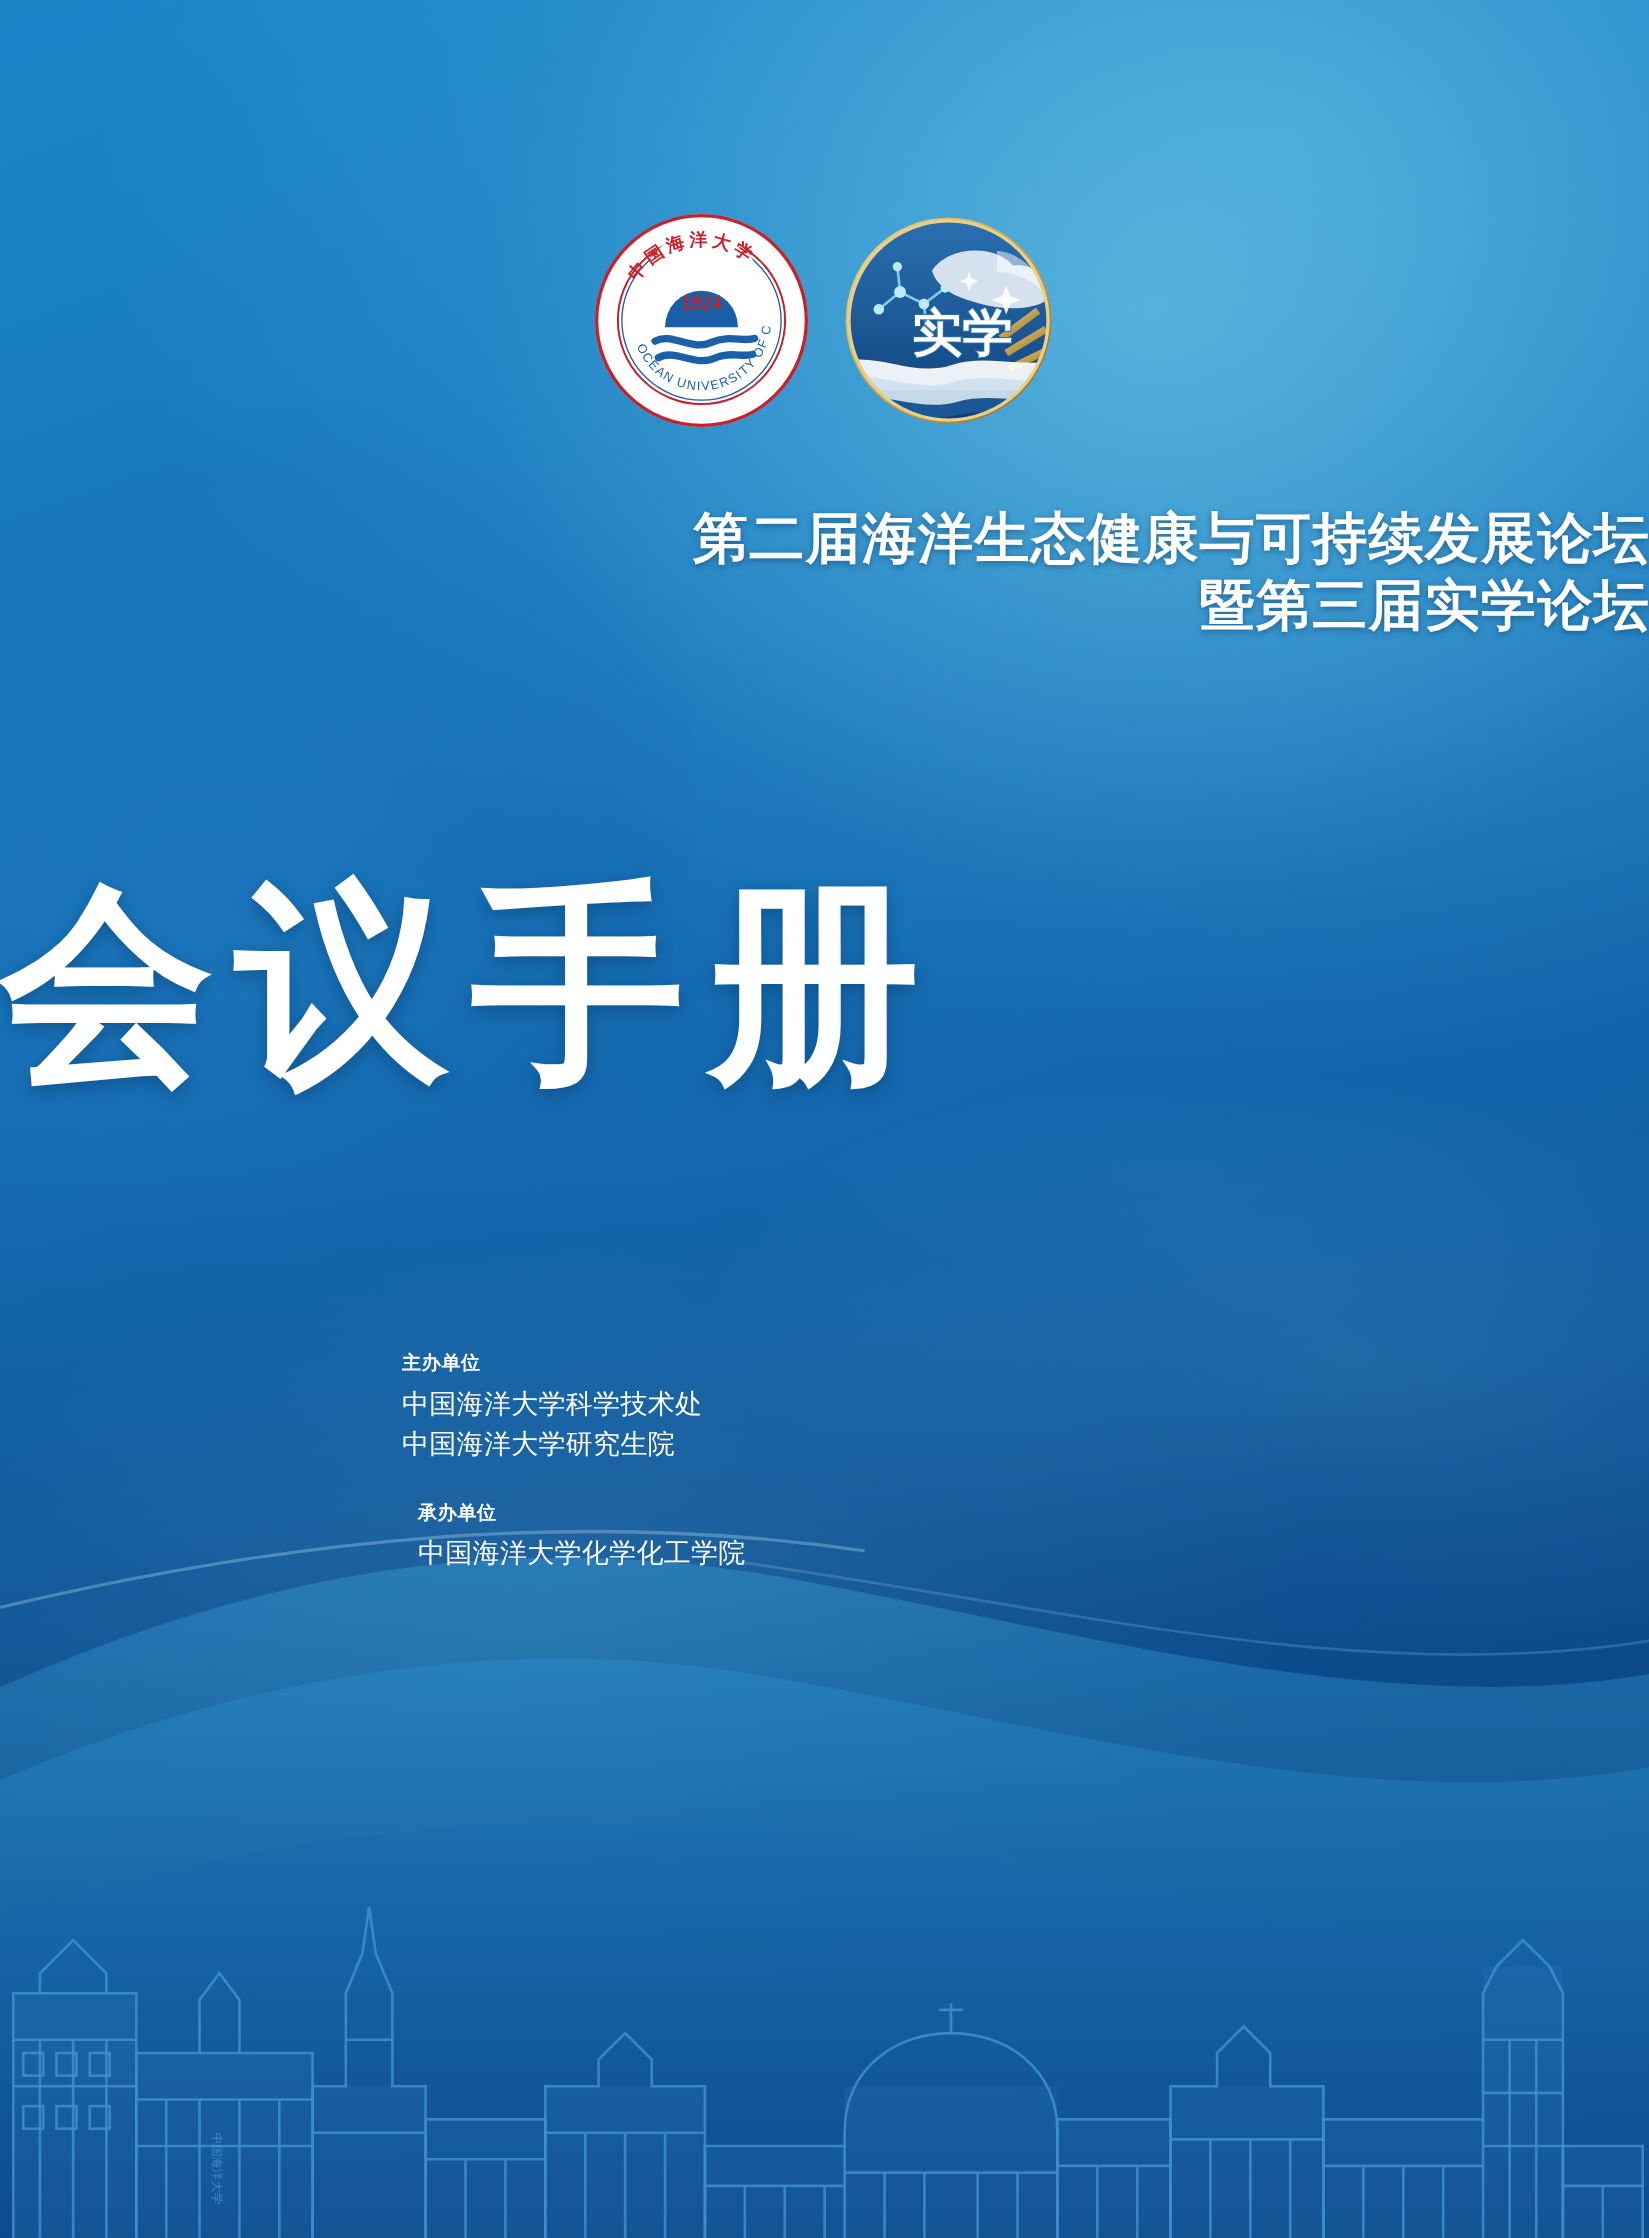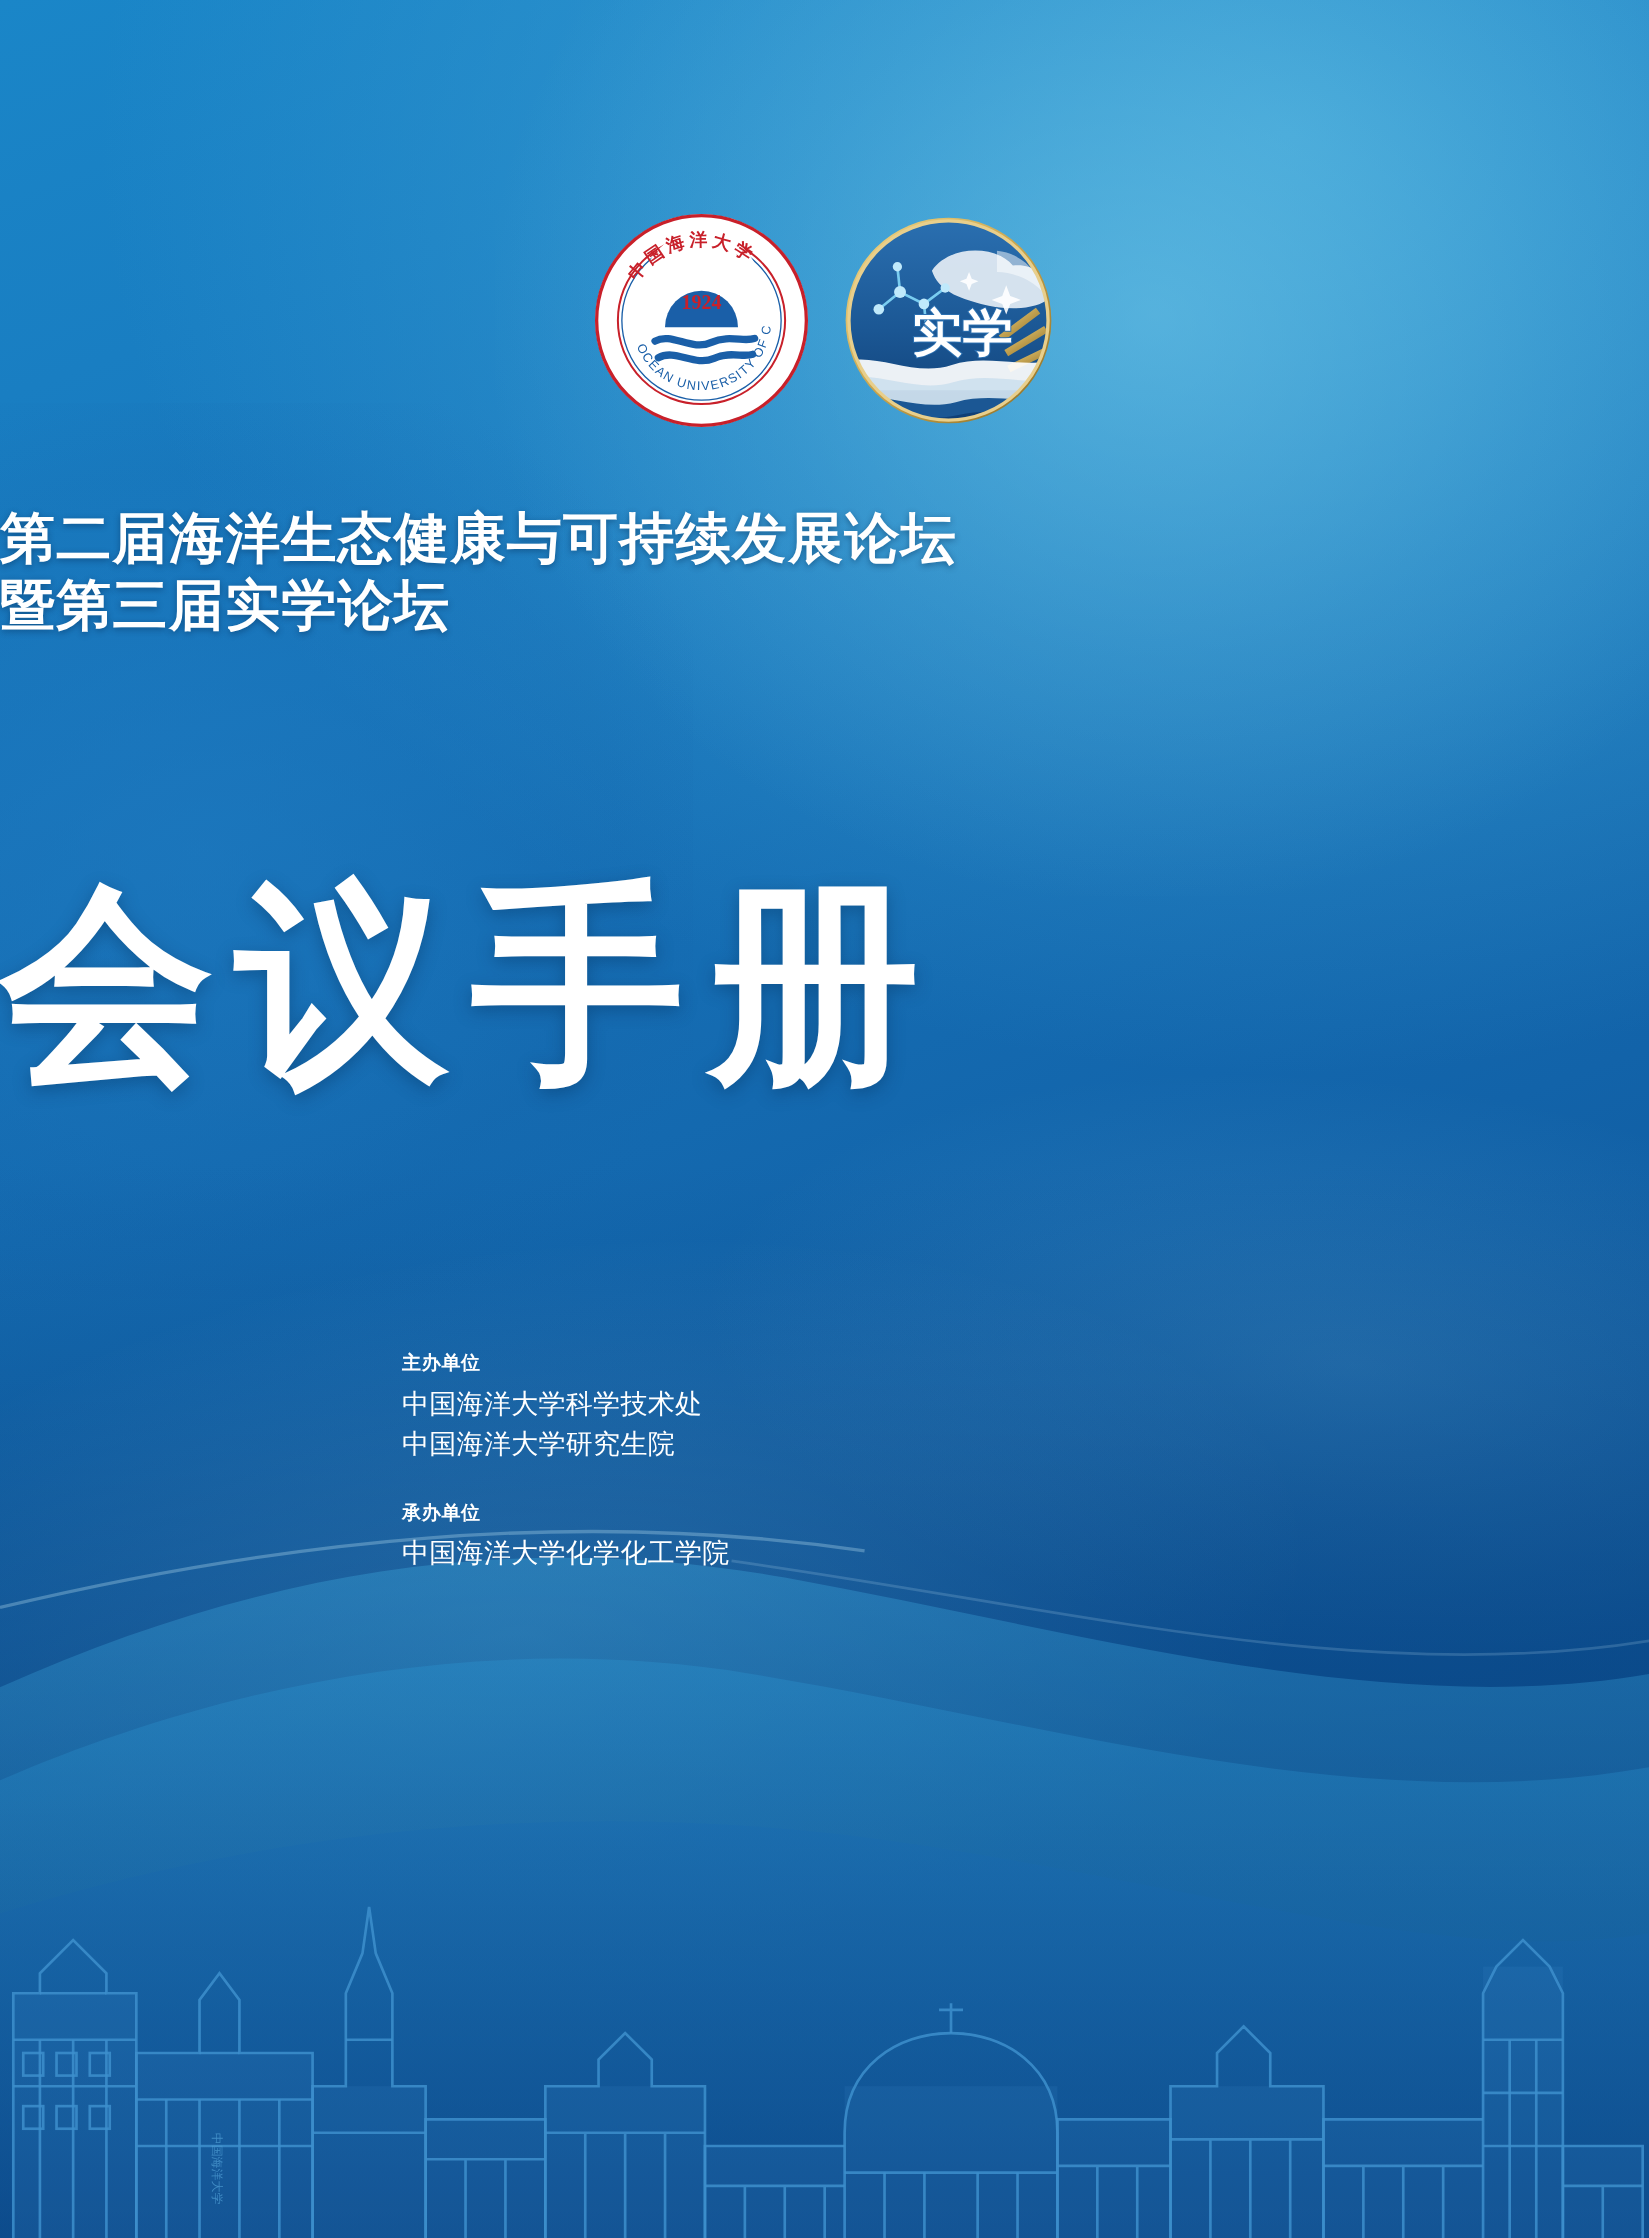--- a/index.html
+++ b/index.html
@@ -97,21 +97,21 @@
   .logo-ouc, .logo-shixue { position: relative; }
 
   .logo-ouc { width: 219px; height: 219px; }
   .logo-shixue { width: 219px; height: 219px; }
 
   
   .title-block {
     position: absolute;
     top: 505px;
     left: 0; right: 0;
-    text-align: left;
+    text-align: right;
     color: #ffffff;
   }
   .title-line1, .title-line2 {
     font-weight: bold;
     letter-spacing: 1.3px;
     text-shadow: 0 2px 6.6px rgba(0,40,80,0.45);
     white-space: nowrap;
   }
   .title-line1 { font-size: 55px; line-height: 1.22; }
   .title-line2 { font-size: 55px; line-height: 1.22; }
@@ -129,21 +129,21 @@
     text-shadow: 0 5.3px 17.3px rgba(0,40,80,0.35);
   }
 
   .orgs {
     position: absolute;
     left: 402px;
     top: 1350px;
     color: #ffffff;
   }
   .org-group { margin-bottom: 35px; }
-  .org-group:last-child { margin-bottom: 0; }
+  .org-group:last-child { margin-bottom: 0; margin-left: 16px; }
   .org-heading {
     font-size: 19px;
     font-weight: bold;
     letter-spacing: 0.7px;
     margin-bottom: 8.6px;
   }
   .org-item {
     font-size: 27px;
     line-height: 1.48;
     letter-spacing: 0.3px;

